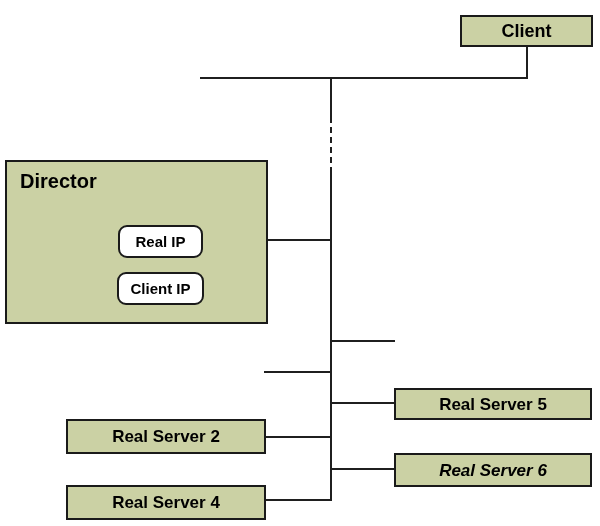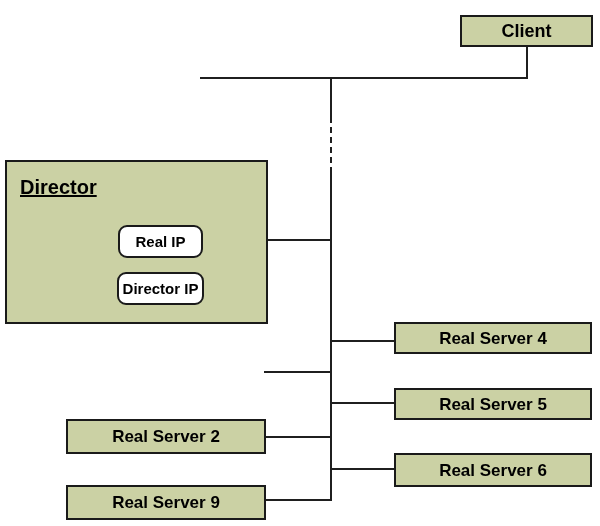--- a/index.html
+++ b/index.html
@@ -44,39 +44,38 @@
     text-align: center;
     line-height: 1;
   }
   .node.client { left: 460px; top: 15px; width: 133px; height: 32px; font-size: 18px; }
   .node.director {
     left: 5px; top: 160px; width: 263px; height: 164px;
     display: block;
   }
   .director-label {
     position: absolute;
-    left: 13px; top: 15px;
+    left: 13px; top: 9px;
     font-weight: bold;
     font-size: 20px;
-    text-decoration: underline;
   }
   .node.ipbox {
     background: var(--ip-box-fill);
     font-size: 15px;
     border-radius: 9px;
   }
   .node.real-ip    { left: 118px; top: 225px; width: 85px; height: 33px; }
   .node.virtual-ip { left: 117px; top: 272px; width: 87px; height: 33px; }
   .node.server { font-size: 17px; }
   .node.rs1 { left: 66px;  top: 352px; width: 200px; height: 35px; }
   .node.rs2 { left: 66px;  top: 419px; width: 200px; height: 35px; text-align: center; }
   .node.rs3 { left: 66px;  top: 485px; width: 200px; height: 35px; }
   .node.rs4 { left: 394px; top: 322px; width: 198px; height: 32px; }
   .node.rs5 { left: 394px; top: 388px; width: 198px; height: 32px; }
-  .node.rs6 { left: 394px; top: 453px; width: 198px; height: 34px; }
+  .node.rs6 { left: 394px; top: 453px; width: 198px; height: 34px; font-style: italic; }
 </style>
 </head>
 <body>
 
 <div class="canvas">
 
   <div class="line h" style="left:200px; top:77px; width:328px;"></div>
   <div class="line v" style="left:526px; top:46px; height:33px;"></div>
 
   <div class="line v" style="left:330px; top:78px; height:39px;"></div>
@@ -99,30 +98,27 @@
   </div>
 
   <div class="node director">
     <span class="director-label">Director</span>
   </div>
 
   <div class="node ipbox real-ip">
     <span>Real IP</span>
   </div>
   <div class="node ipbox virtual-ip">
-    <span>Director IP</span>
+    <span>Client IP</span>
   </div>
 
   <div class="node server rs2">
     <span>Real Server 2</span>
   </div>
   <div class="node server rs3">
-    <span>Real Server 9</span>
-  </div>
-  <div class="node server rs4">
     <span>Real Server 4</span>
   </div>
   <div class="node server rs5">
     <span>Real Server 5</span>
   </div>
   <div class="node server rs6">
     <span>Real Server 6</span>
   </div>
 
 </div>

